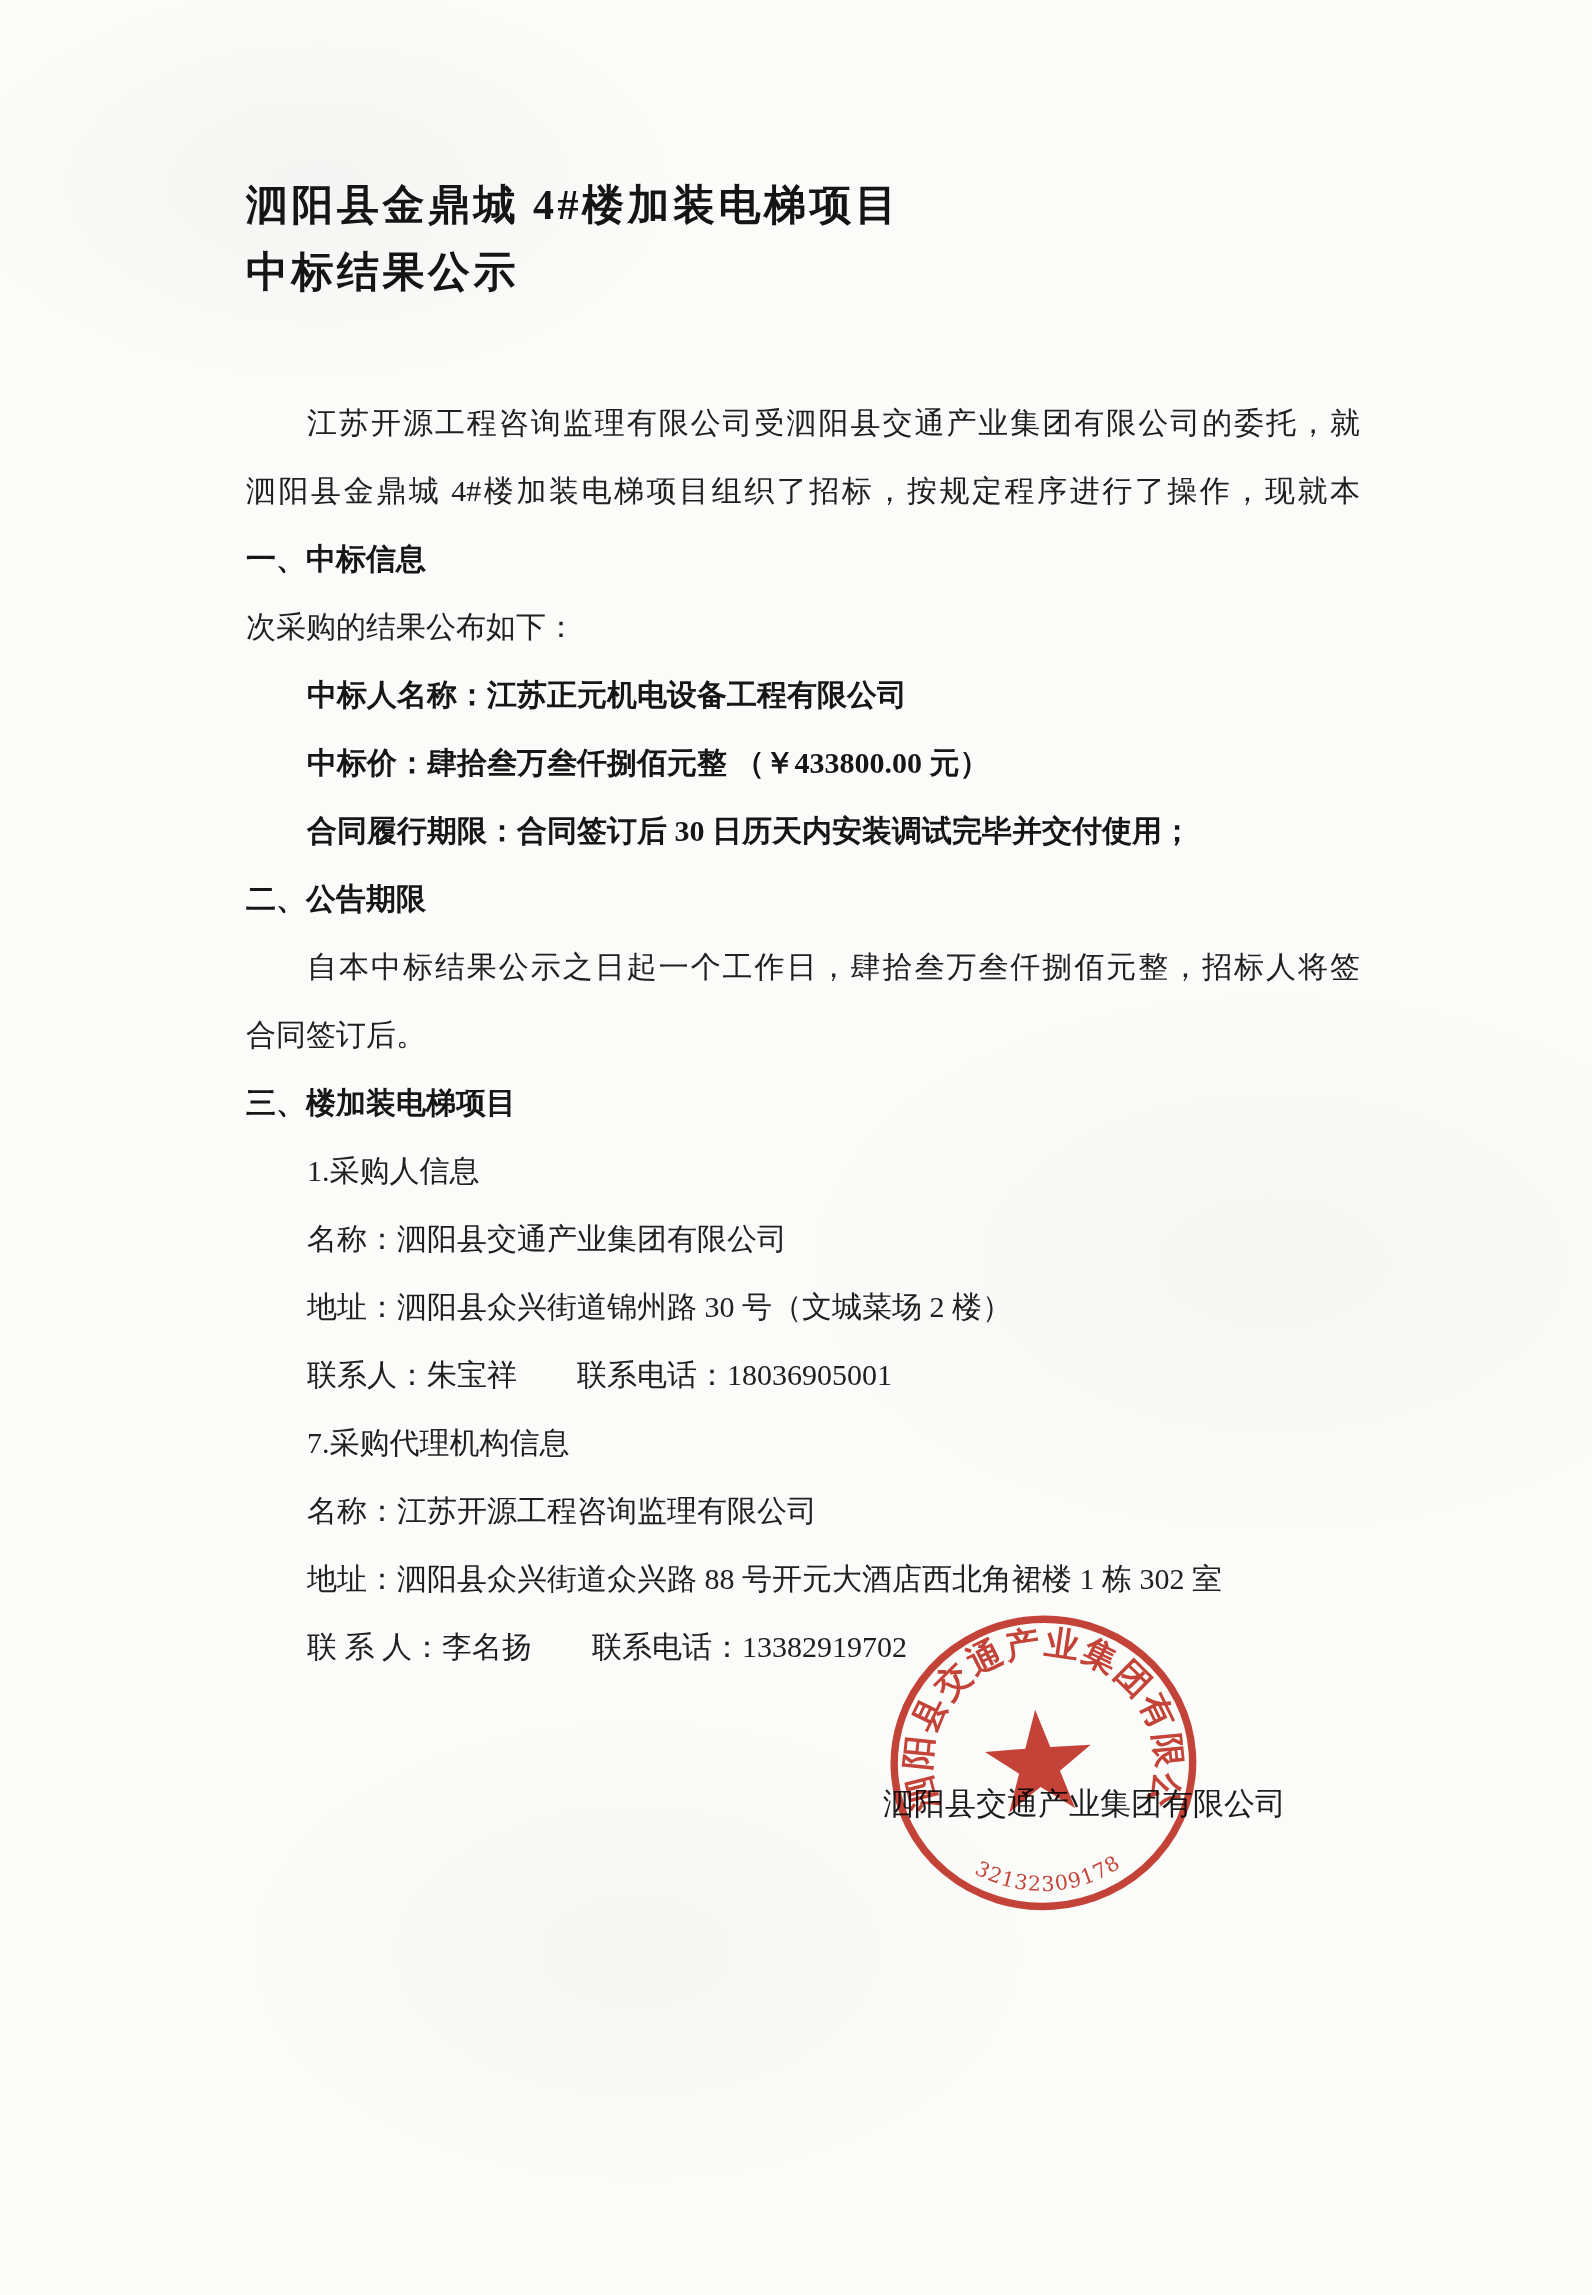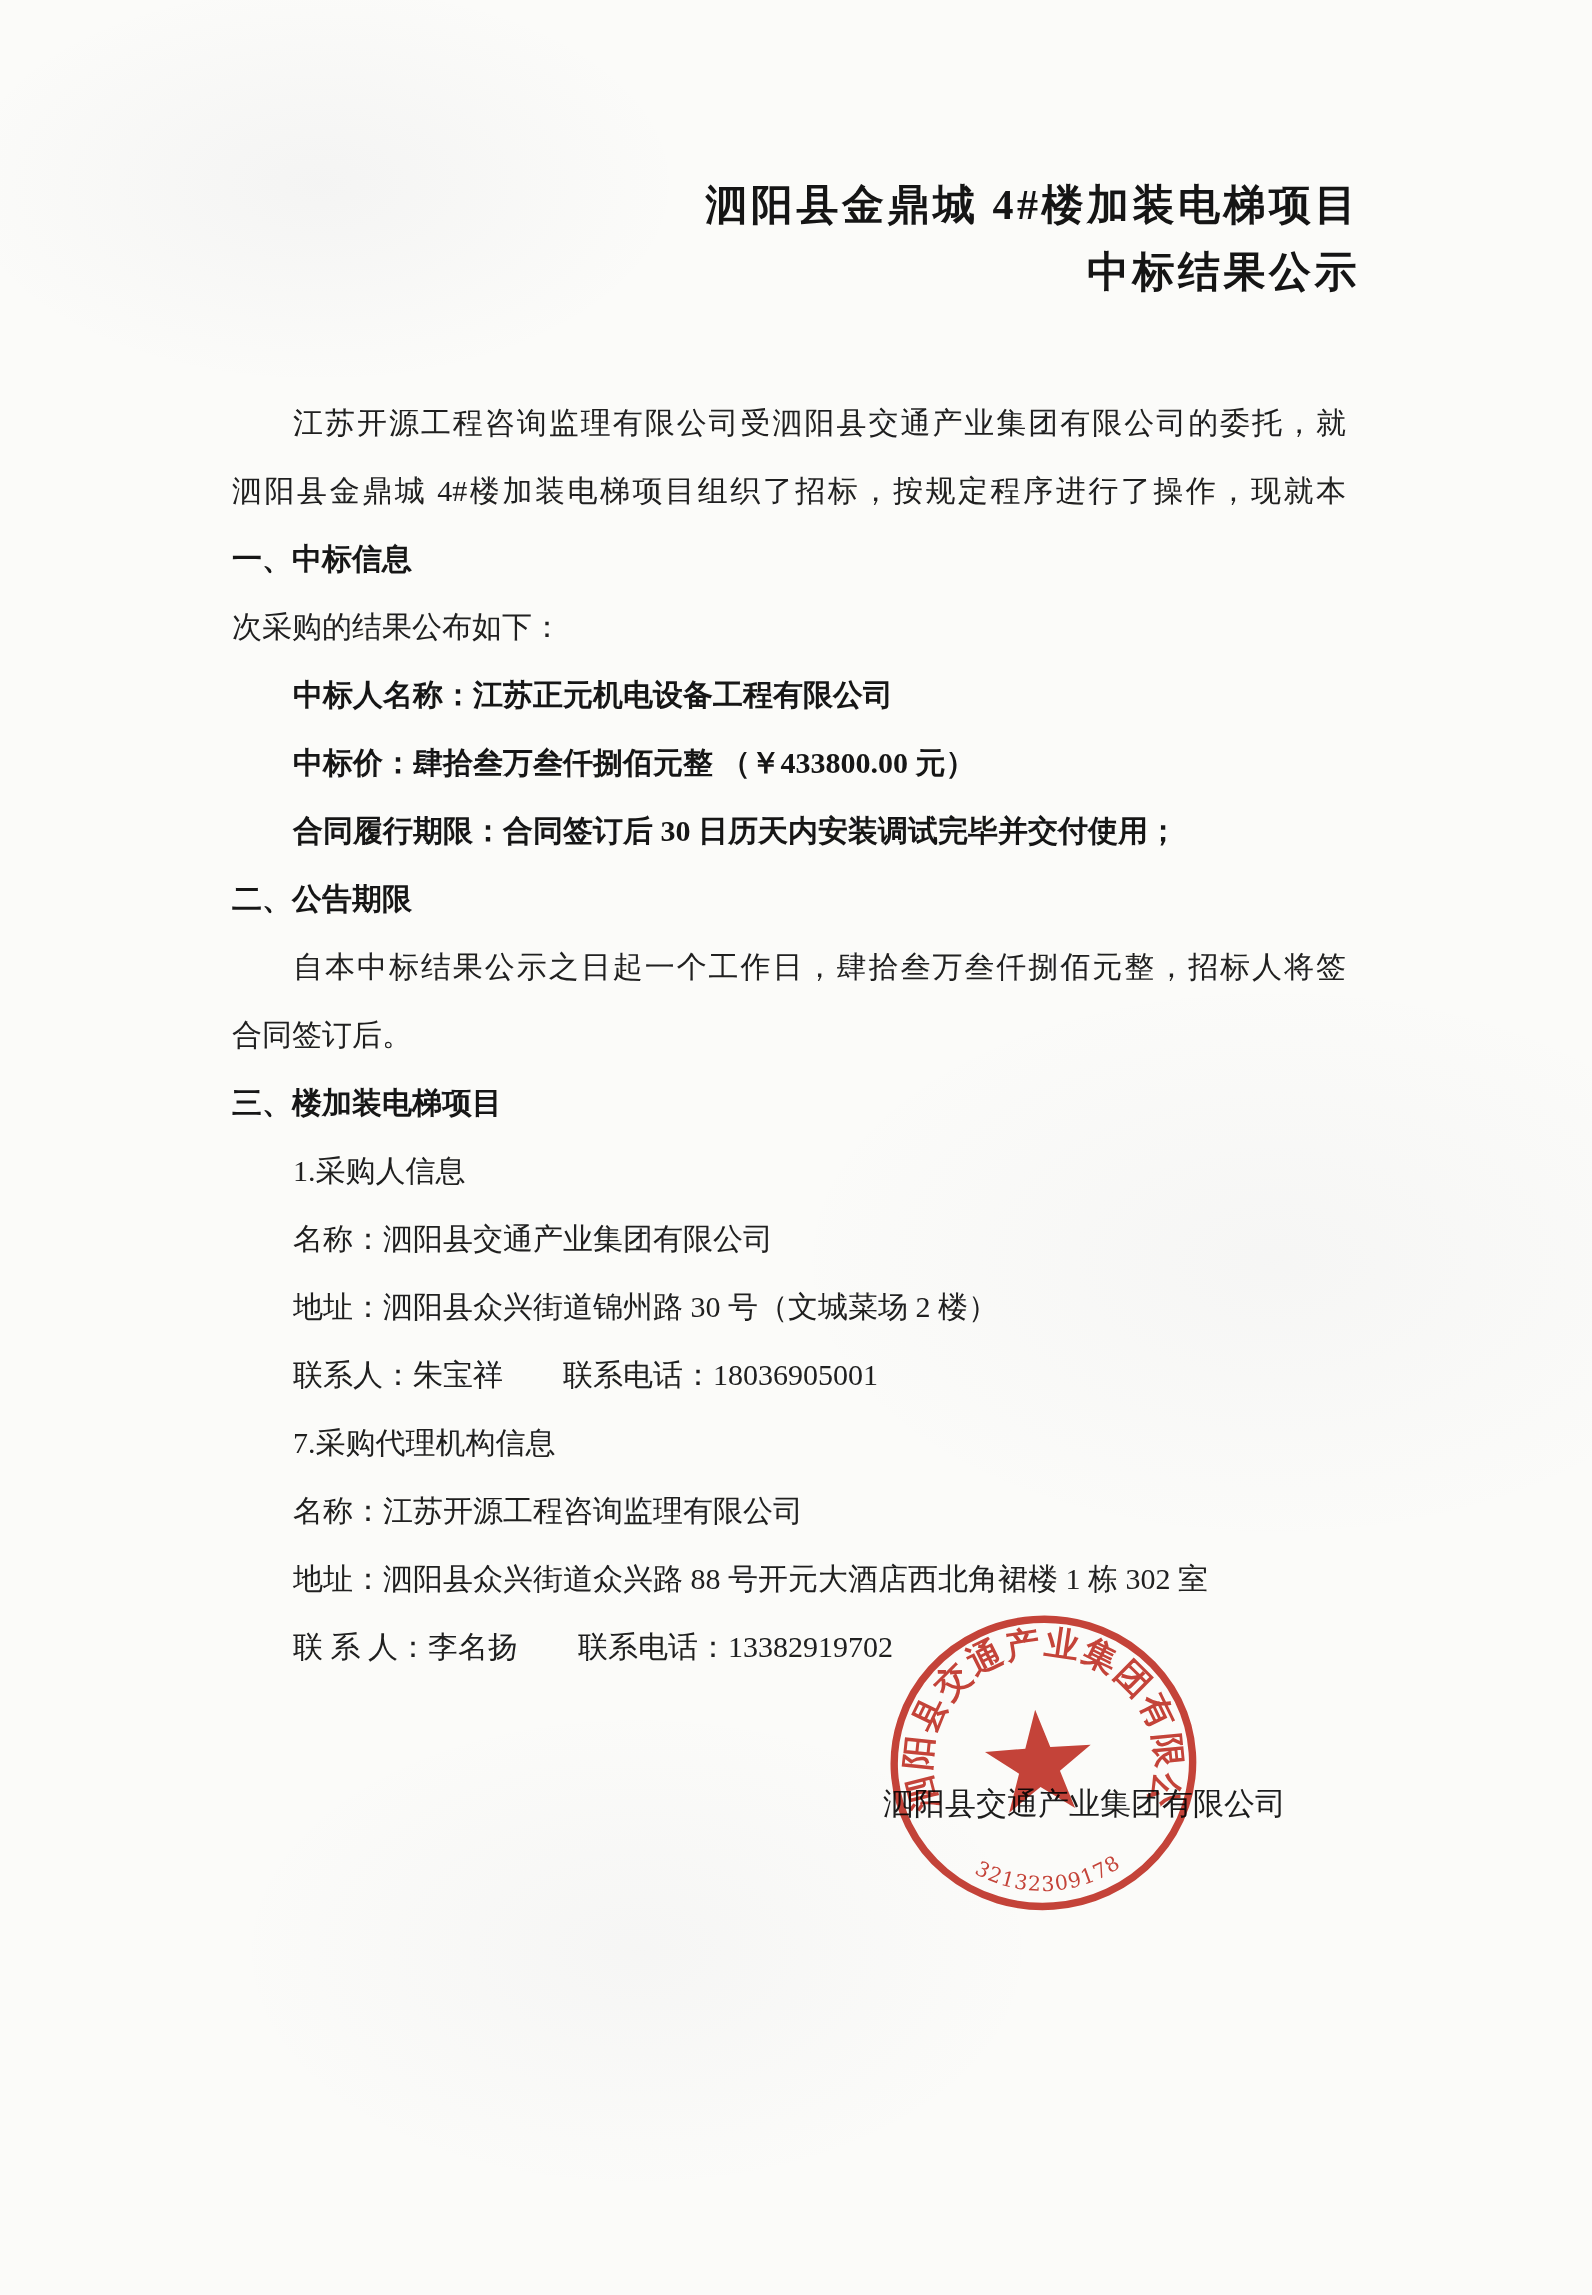--- a/index.html
+++ b/index.html
@@ -12,24 +12,24 @@
   
   .paper-texture{
     position:absolute;inset:0;z-index:0;pointer-events:none;
     background:
       radial-gradient(ellipse 521px 289px at 20% 8%, rgba(120,120,140,0.05), transparent 70%),
       radial-gradient(ellipse 694px 405px at 80% 55%, rgba(120,120,140,0.04), transparent 70%),
       radial-gradient(ellipse 579px 347px at 40% 85%, rgba(120,120,140,0.04), transparent 70%);
   }
   .titles{
     position:absolute;left:246px;top:172px;width:1114px;z-index:1;
-    text-align:right;font-weight:bold;color:#151515;
+    text-align:left;font-weight:bold;color:#151515;
   }
   .title-line{font-size:42px;line-height:67px;height:67px;letter-spacing:3.5px;white-space:nowrap;}
-  .doc-body{position:absolute;left:232px;top:389px;width:1114px;z-index:1;}
+  .doc-body{position:absolute;left:246px;top:389px;width:1114px;z-index:1;}
   .ln{font-size:30px;line-height:68px;height:68px;white-space:nowrap;color:#202020;}
   .b{font-weight:bold;color:#161616;}
   .ind{text-indent:61px;}
   .just{white-space:normal;text-align:justify;text-align-last:justify;}
   .sig-block{
     position:absolute;left:853px;top:1768px;width:463px;z-index:2;
     text-align:center;
   }
   .sig-line{font-size:31px;line-height:71px;height:71px;white-space:nowrap;color:#1c1c1c;}
   .stamp{

